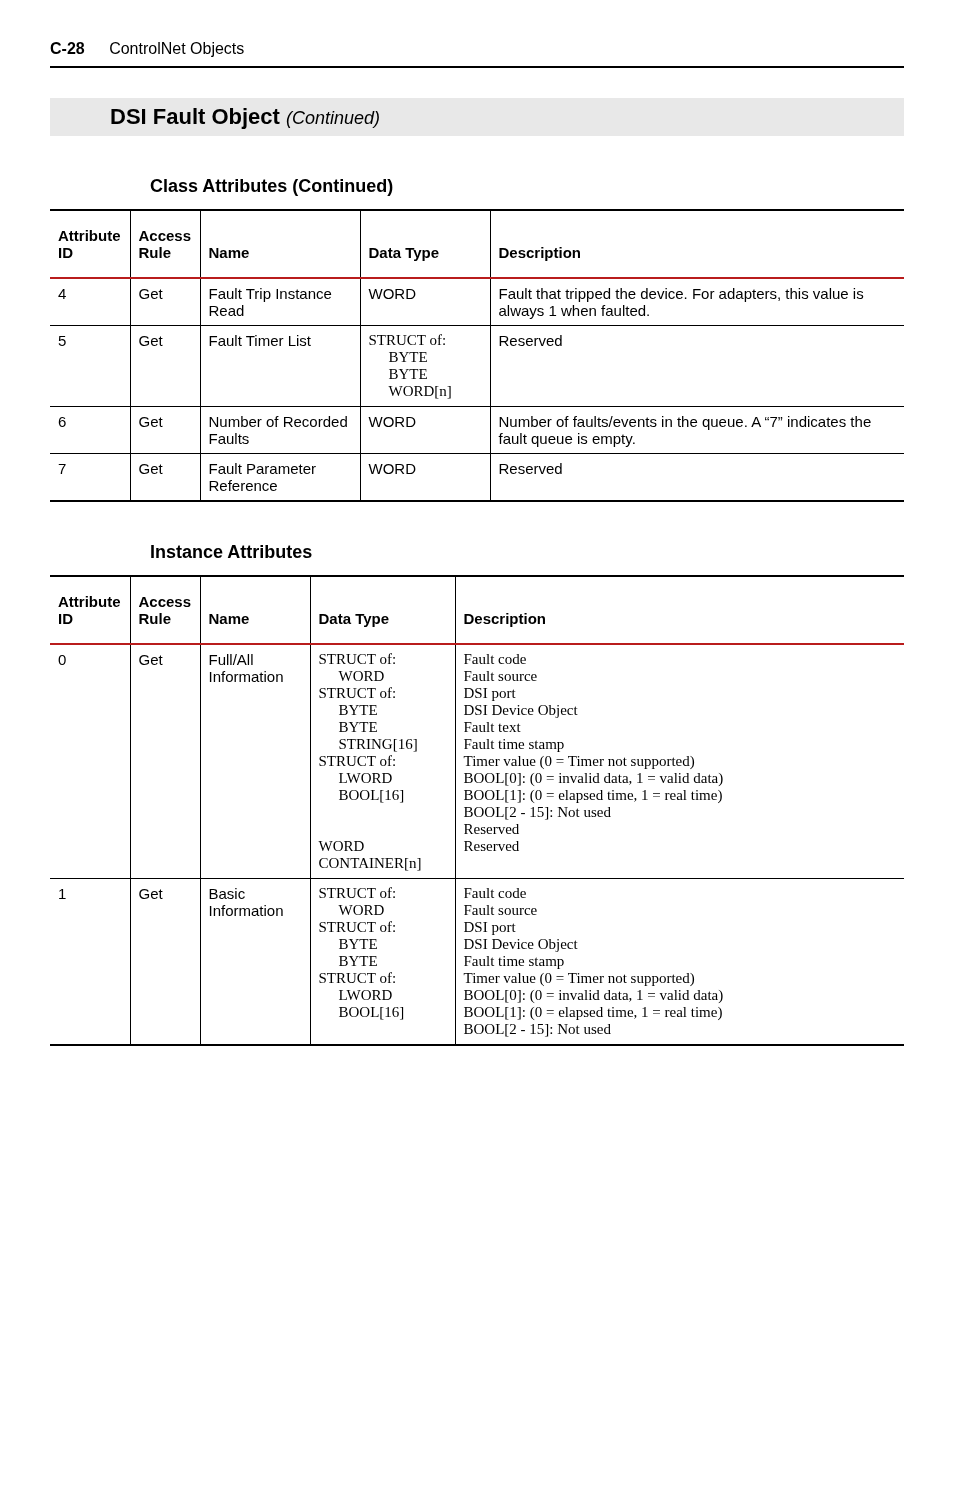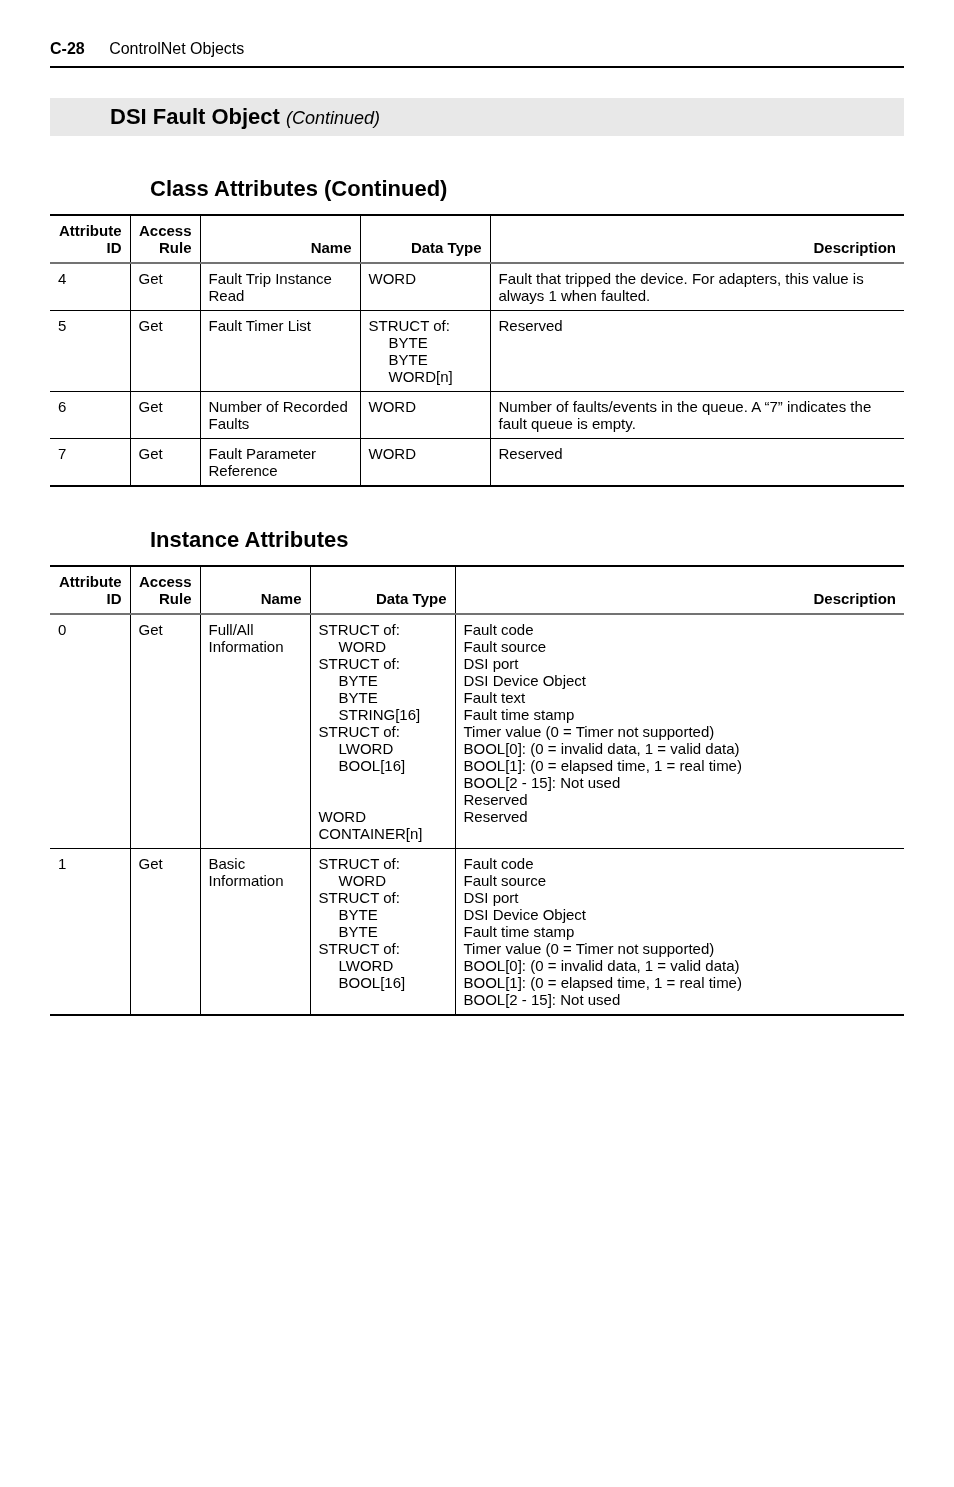--- a/index.html
+++ b/index.html
@@ -31,52 +31,52 @@
     font-size: 22px;
     font-weight: bold;
   }
   .section-title .continued {
     font-style: italic;
     font-weight: normal;
     font-size: 18px;
     text-align: center;
   }
   .sub-heading {
-    font-size: 22px;
+    font-size: 18px;
     font-weight: bold;
     margin-left: 100px;
     margin-bottom: 12px;
     margin-top: 30px;
   }
   table {
     width: 100%;
     border-collapse: collapse;
     font-size: 15px;
     margin-bottom: 40px;
   }
   th {
-    text-align: right;
+    text-align: left;
     font-weight: bold;
     vertical-align: bottom;
-    padding: 6px 8px;
+    padding: 16px 8px;
     border-top: 2px solid #000;
-    border-bottom: 2px solid #737373;
+    border-bottom: 2px solid #b91c1c;
   }
   td {
     text-align: left;
     vertical-align: top;
     padding: 6px 8px;
     border-top: 1px solid #000;
   }
   tbody tr:last-child td {
     border-bottom: 2px solid #000;
   }
   .col-sep { border-left: 1px solid #000; }
   .indent1 { padding-left: 20px; display:block; }
-  .dt-cell span { display:block; }
+  .dt-cell span { display:block;font-family:Liberation Serif, serif; }
 </style>
 </head>
 <body>
 
 <div class="header-row">
   <span class="page-header">
     <span class="page-num">C-28</span>
     <span>ControlNet Objects</span>
   </span>
 </div>

